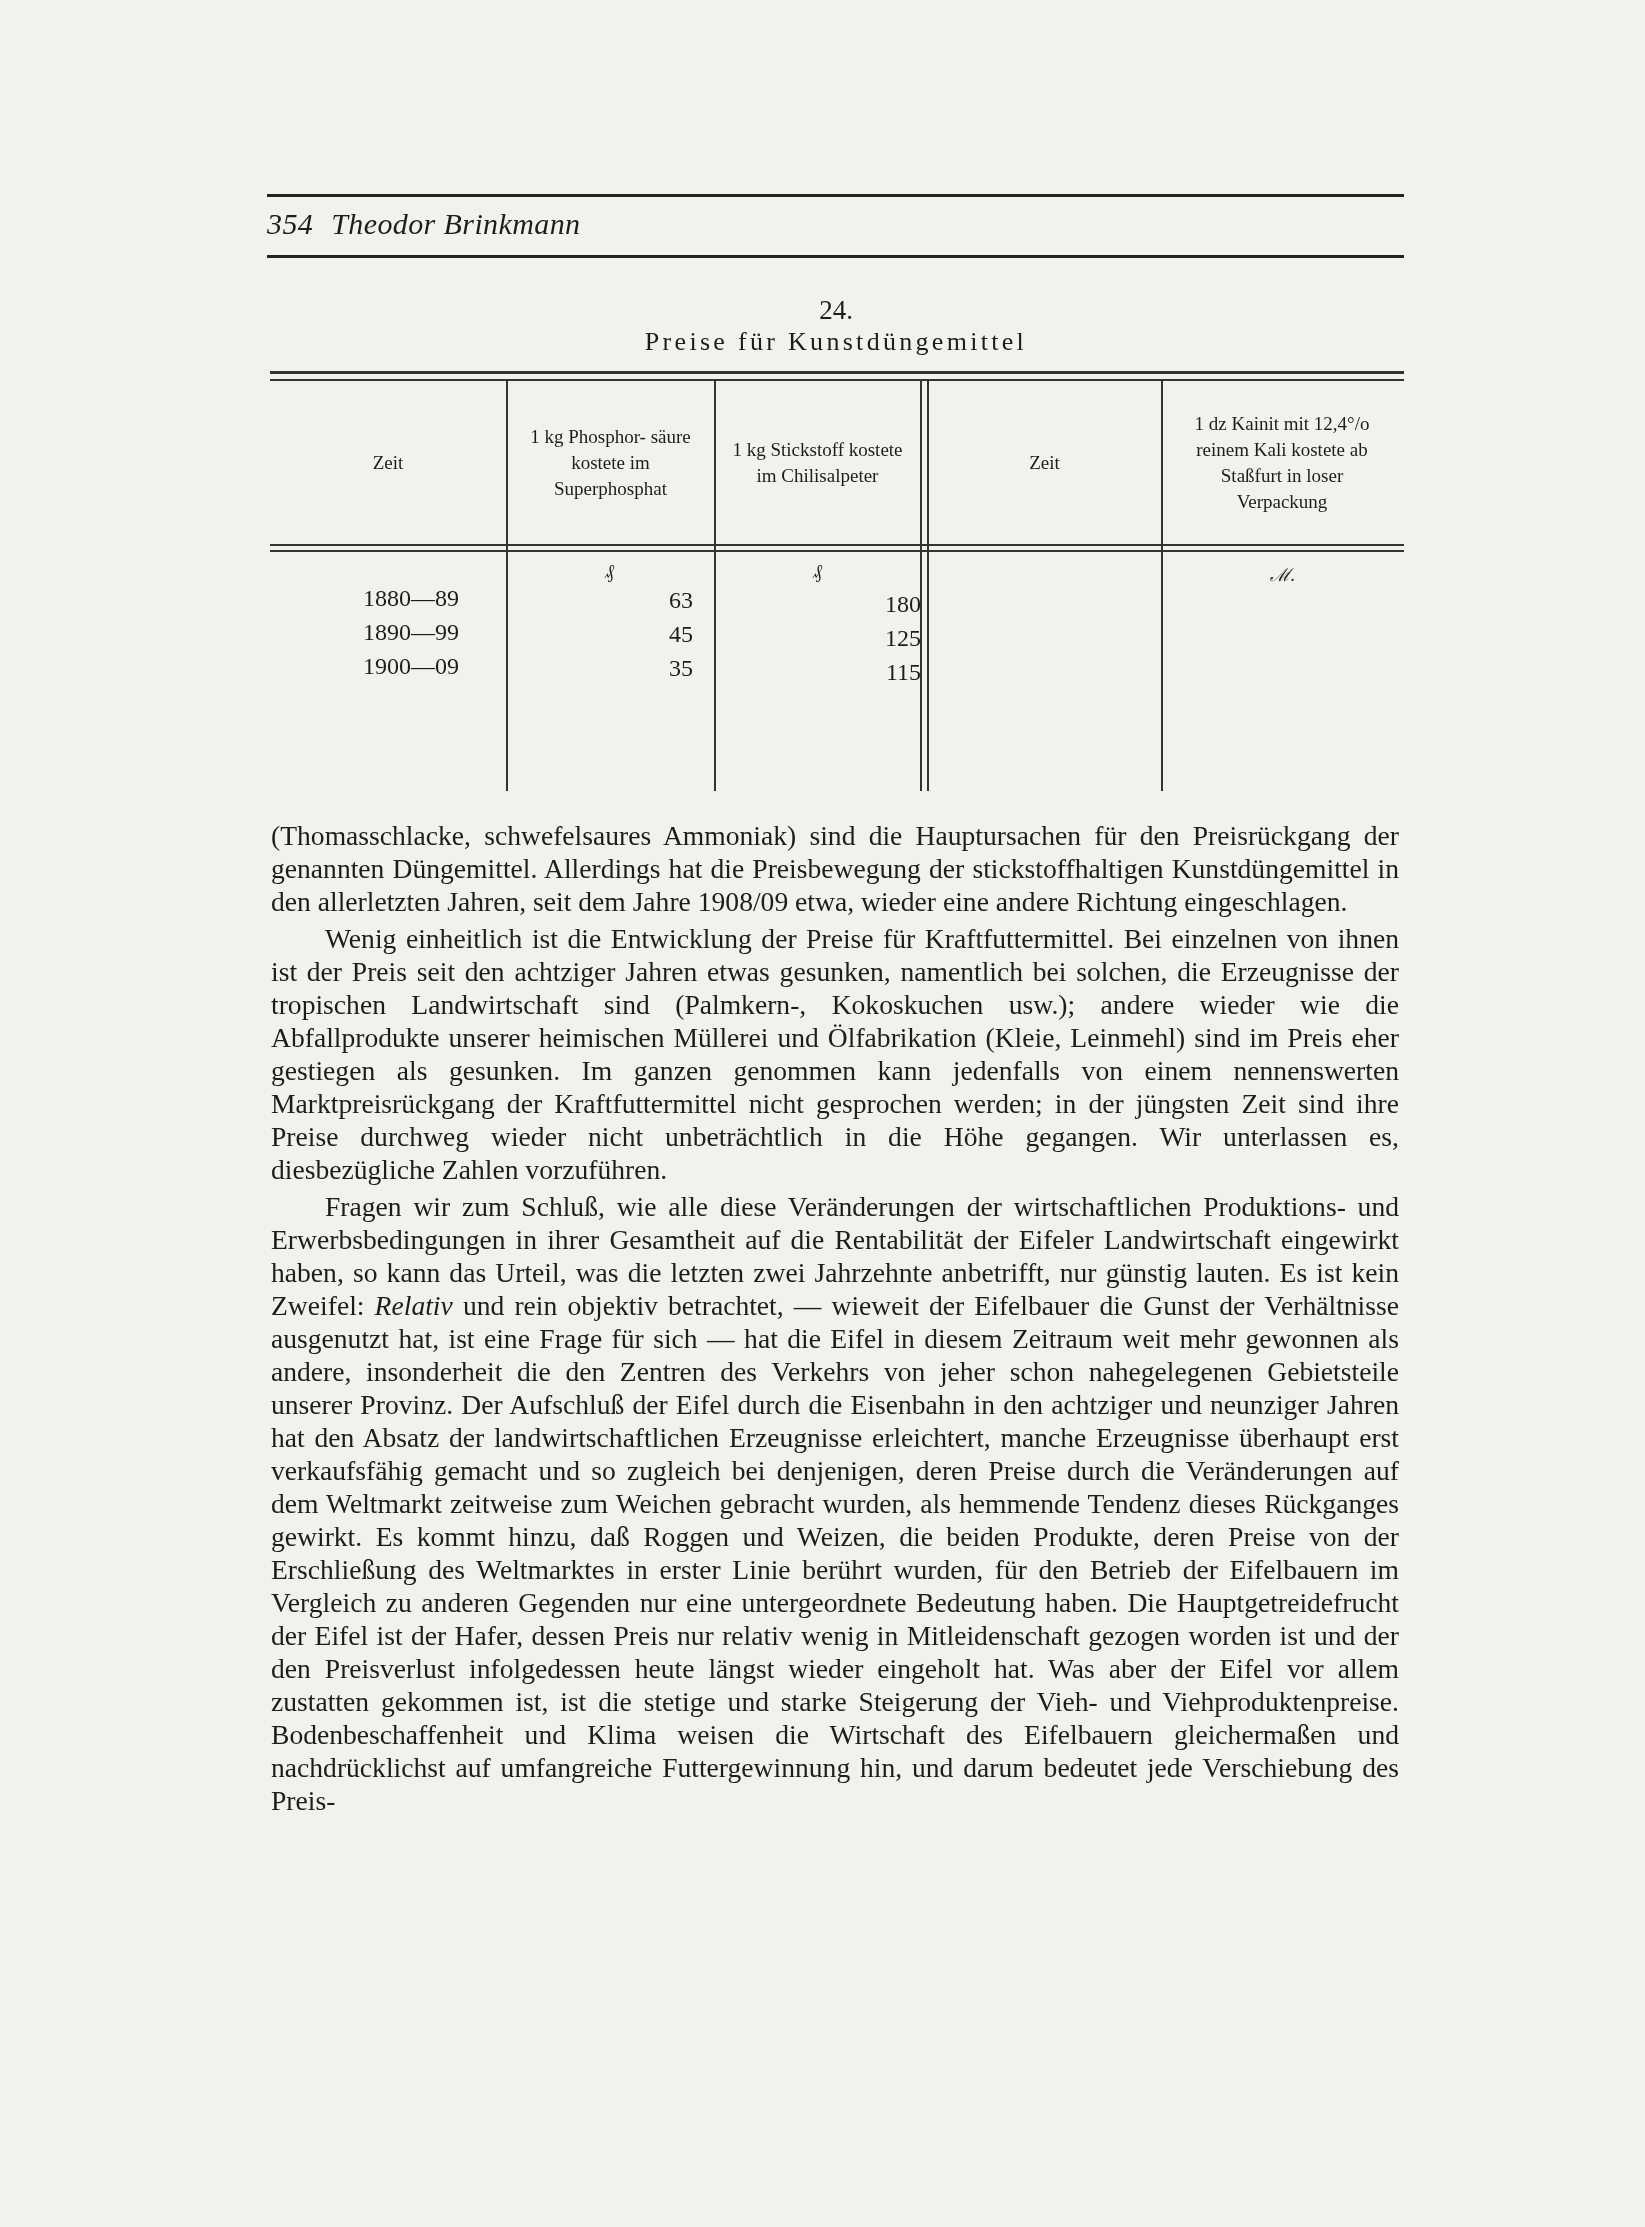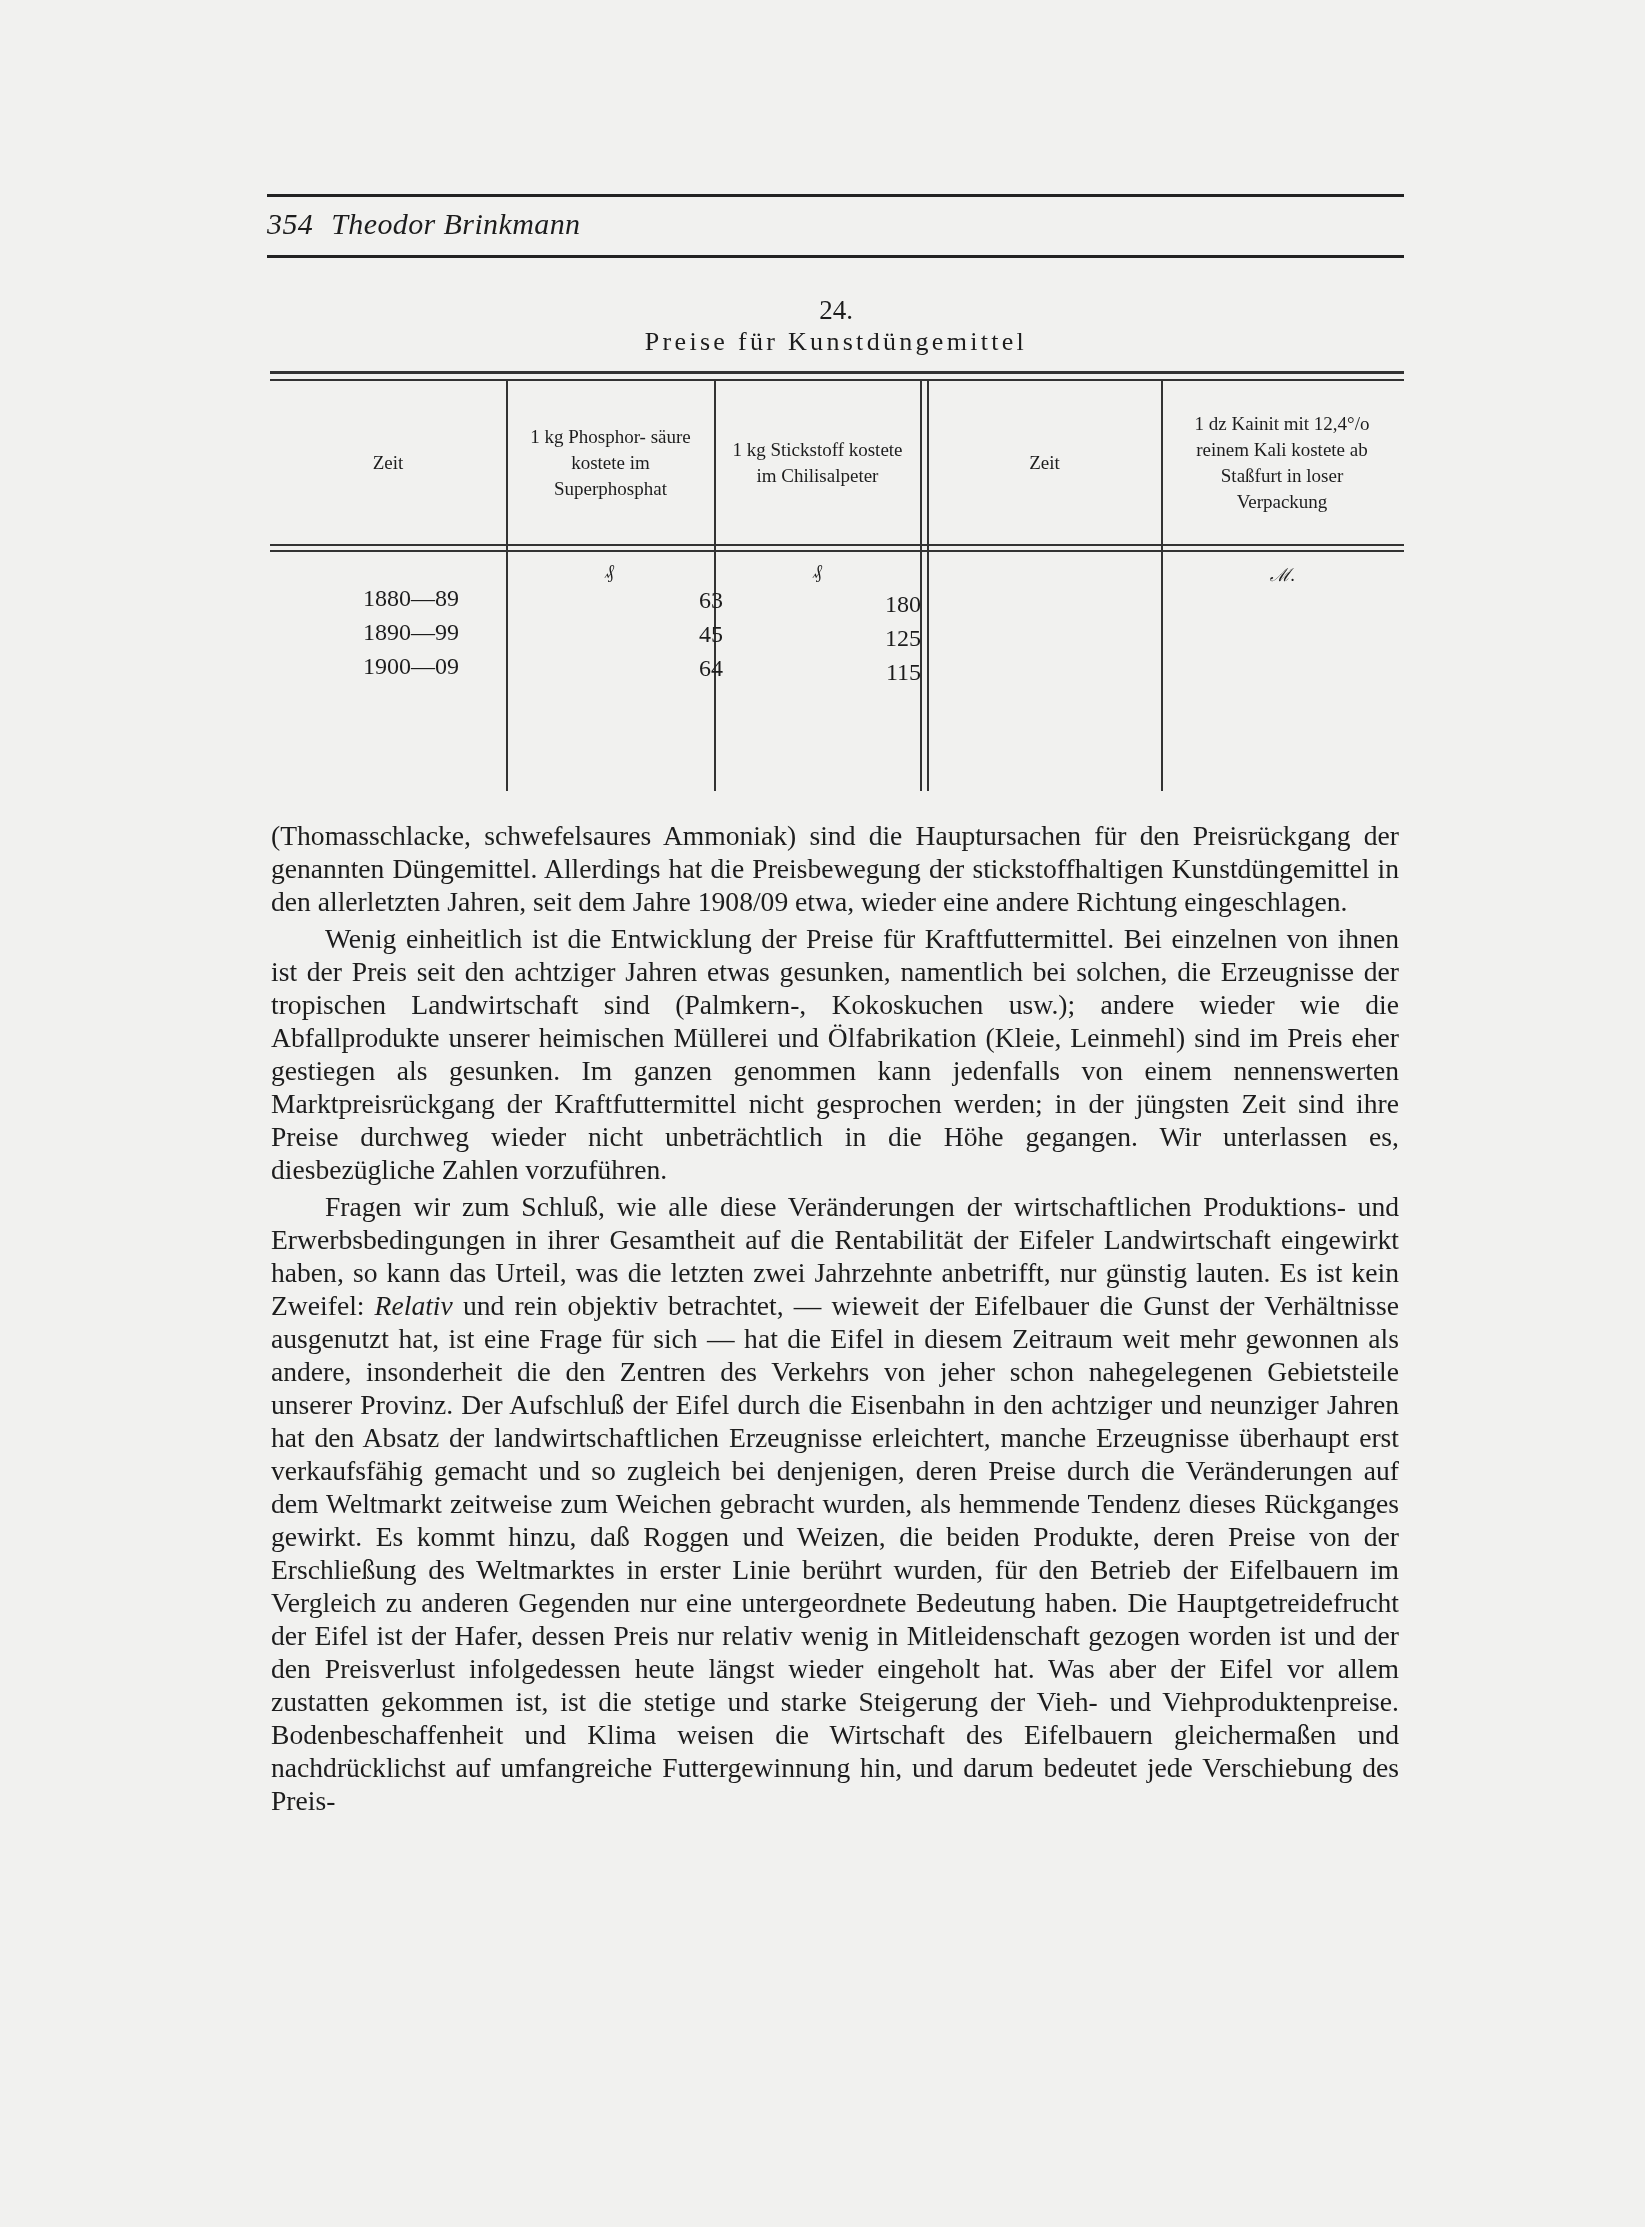--- a/index.html
+++ b/index.html
@@ -56,24 +56,24 @@
 
   <div class="unit" style="left:236px;width:207px;top:191px">₰</div>
   <div class="unit" style="left:444px;width:207px;top:191px">₰</div>
   <div class="unit" style="left:891px;width:243px;top:191px">ℳ.</div>
 
   <div class="col" style="left:0;width:189px;top:210px">
     <div>1880—89</div>
     <div>1890—99</div>
     <div>1900—09</div>
   </div>
-  <div class="col" style="left:252px;width:201px;top:212px">
+  <div class="col" style="left:222px;width:201px;top:212px">
     <div>63</div>
     <div>45</div>
-    <div>64</div>
+    <div>35</div>
   </div>
   <div class="col" style="left:444px;width:207px;top:216px">
     <div>180</div>
     <div>125</div>
     <div>115</div>
   </div>
 
 </div>
 
 <div class="body">

